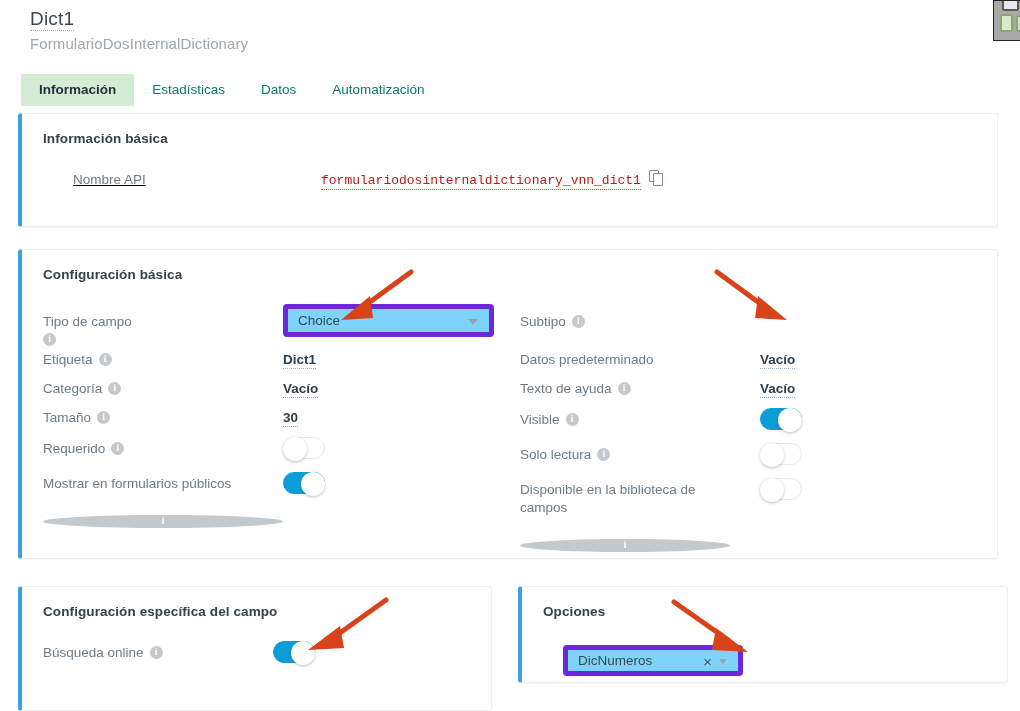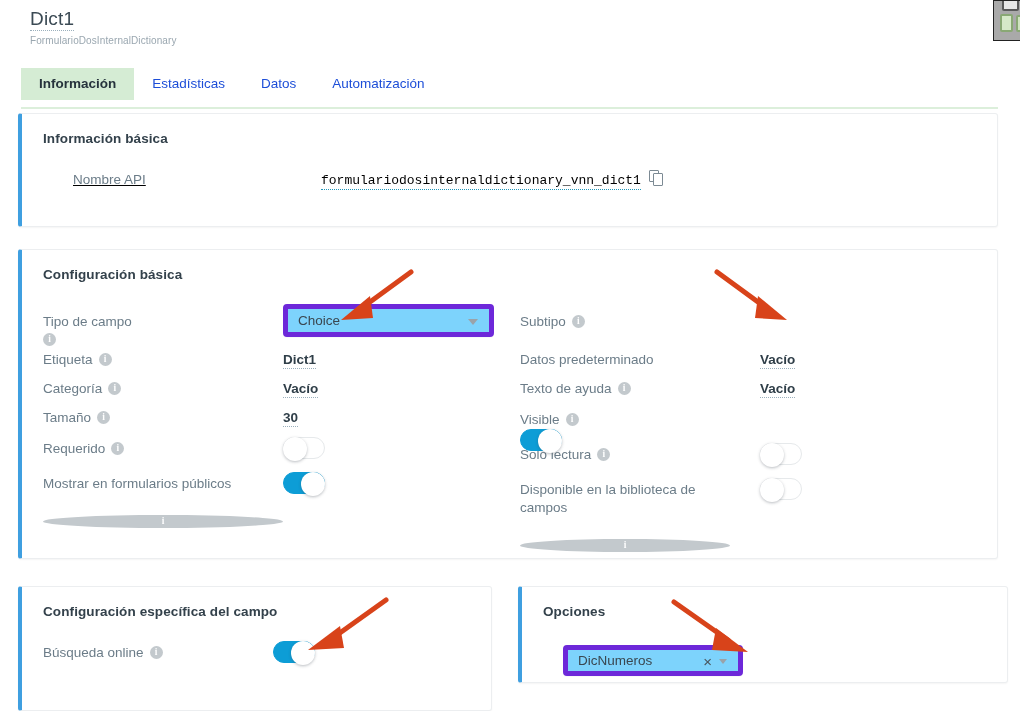--- a/index.html
+++ b/index.html
@@ -20,21 +20,21 @@
     font-size: 19px;
     color: #3b4a54;
     font-weight: 400;
     letter-spacing: .2px;
     border-bottom: 1px dotted #9bb0bd;
     display: inline-block;
     line-height: 22px;
     cursor: pointer;
   }
   .page-subtitle {
-    font-size: 10px;
+    font-size: 15px;
     color: #9aa7b0;
     margin-top: 4px;
     letter-spacing: .1px;
   }
 
   
   .corner-frag {
     position: absolute;
     top: 0; left: 993px;
     width: 34px; height: 41px;
@@ -65,21 +65,21 @@
   
   .tabs {
     margin-top: 22px;
     margin-left: 21px;
     display: flex;
     align-items: flex-end;
     height: 32px;
   }
   .tab {
     font-size: 13.5px;
-    color: #1d4ed8;
+    color: #0f766e;
     padding: 8px 18px 8px 18px;
     line-height: 16px;
     cursor: pointer;
     white-space: nowrap;
   }
   .tab.active {
     background: #d5ecd4;
     color: #26333c;
     font-weight: bold;
   }
@@ -148,21 +148,21 @@
     font-weight: bold;
     border-bottom: 1px dotted #9bb0bd;
     line-height: 17px;
     display: inline-block;
     cursor: pointer;
   }
 
   .api-name {
     font-family: "Liberation Mono", monospace;
     font-size: 13px;
-    color: #000000;
+    color: #b91c1c;
     border-bottom: 1px dotted #2196b9;
     line-height: 17px;
     display: inline-block;
     cursor: pointer;
   }
 
   
   .info-icon {
     display: inline-block;
     width: 13px; height: 13px;
@@ -402,21 +402,21 @@
         <div class="frow">
           <div class="lbl">
             <span class="txt">Texto de ayuda</span>
             <span class="info-icon">i</span>
           </div>
           <div class="ctl">
             <span class="val-link">Vacío</span>
           </div>
         </div>
 
-        <div class="frow" style="height:35px;flex-direction:column;">
+        <div class="frow" style="height:35px;">
           <div class="lbl" style="padding-top:3px;">
             <span class="txt">Visible</span>
             <span class="info-icon">i</span>
           </div>
           <div class="ctl">
             <div class="toggle on">
                 <span class="knob"></span>
               </div>
           </div>
         </div>

